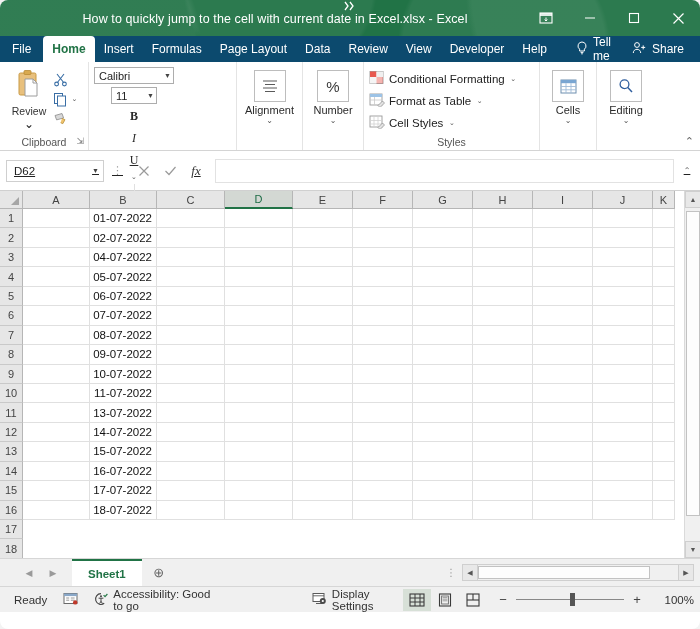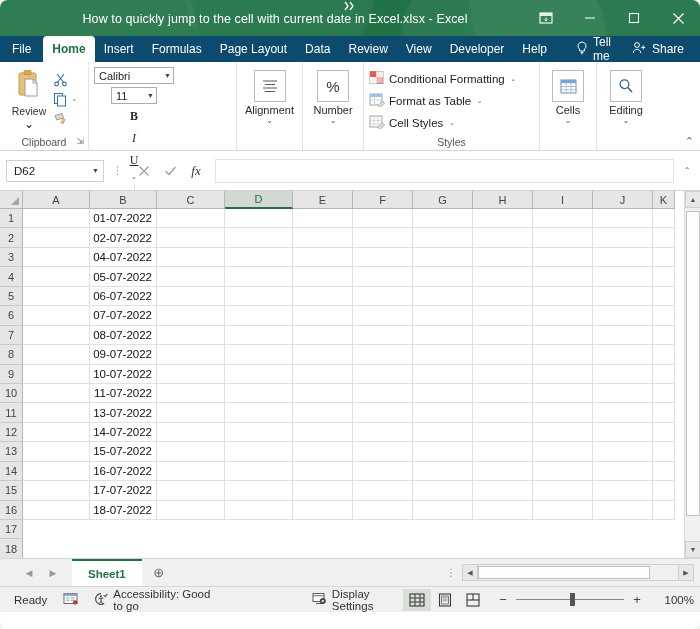--- a/index.html
+++ b/index.html
@@ -140,20 +140,21 @@
   .style-item{display:flex;align-items:center;gap:4px;font-size:11.5px;color:#222;height:19px;}
   .collapse-ribbon{
     position:absolute;right:6px;bottom:2px;color:#666;font-size:11px;
   }
 
   
   .formulabar{
     height:40px;background:#fff;display:flex;align-items:center;
     padding:0 6px;box-sizing:border-box;gap:6px;
     border-bottom:1px solid #d0d0d0;
+    text-decoration:underline;
   }
   .namebox{
     width:98px;height:22px;border:1px solid #cfcfcf;background:#fff;
     display:flex;align-items:center;padding:0 4px 0 7px;box-sizing:border-box;
     font-size:11.5px;
   }
   .namebox .nb-val{flex:1;}
   .namebox .nb-arrow{font-size:7px;color:#444;}
   .dots{color:#999;font-size:11px;letter-spacing:0;padding:0 2px;}
   .fbar-btns{display:flex;align-items:center;gap:0;}

